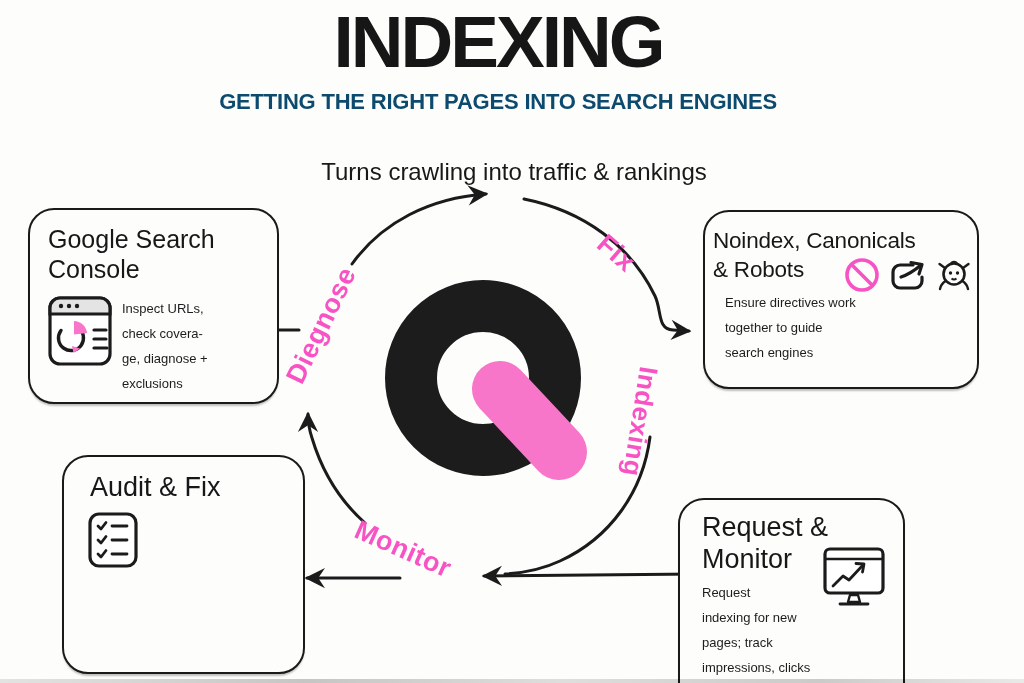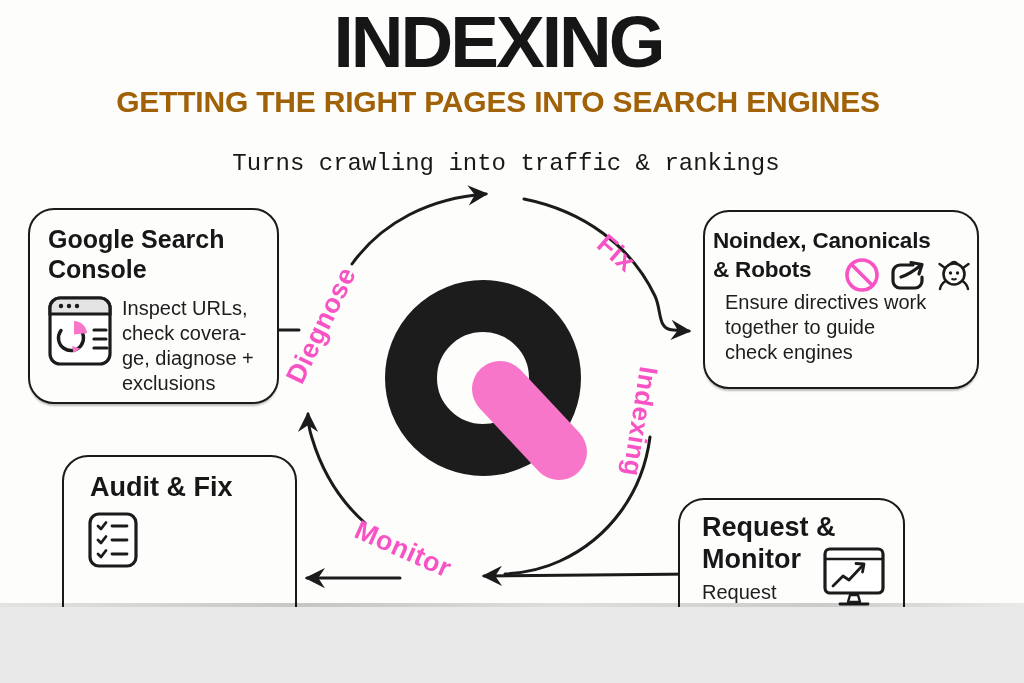--- a/index.html
+++ b/index.html
@@ -1,36 +1,36 @@
 <!DOCTYPE html>
 <html><head>
 <meta charset="utf-8">
 <style>
   html,body{margin:0;padding:0;background:#e9e9e9;}
   .stage{
-    position:relative;width:1024px;height:607px;margin:0 auto;
+    position:relative;width:1024px;height:683px;margin:0 auto;
     background:#fdfdfc;overflow:hidden;
     font-family:"Liberation Sans","DejaVu Sans",sans-serif;
     color:#1b1b1b;
   }
   .prelines{white-space:pre-line;}
 
   
   .header{position:absolute;left:0;top:0;width:996px;text-align:center;}
   .main-title{
     position:absolute;left:0;top:4px;width:100%;margin:0;
     font-size:73px;line-height:76px;font-weight:bold;letter-spacing:-3px;color:#161616;
   }
   .subtitle{
     position:absolute;left:0;top:86px;width:100%;margin:0;
-    font-size:30px;line-height:32px;font-weight:bold;letter-spacing:-0.2px;color:#a16207;
+    font-size:22px;line-height:32px;font-weight:bold;letter-spacing:-0.2px;color:#0c4a6e;
   }
   .tagline{
-    position:absolute;left:0;top:141px;width:100%;margin:8px;
-    font-size:24px;line-height:30px;font-weight:normal;color:#181818;font-family:Liberation Mono, monospace;
+    position:absolute;left:0;top:141px;width:100%;margin:16px;
+    font-size:24px;line-height:30px;font-weight:normal;color:#181818;
   }
 
   
   .cycle-svg{position:absolute;left:0;top:0;width:1024px;height:683px;}
 
   
   .stage-label{
     position:absolute;color:#f853c4;font-weight:bold;text-align:center;
     letter-spacing:0.5px;transform-origin:50% 50%;
   }
@@ -39,30 +39,30 @@
   .label-indexing{left:575px;top:406px;width:130px;font-size:26px;transform:rotate(99deg);}
   .label-monitor{left:338px;top:534px;width:130px;font-size:27px;transform:rotate(24deg);}
 
   
   .card{
     position:absolute;border:2.5px solid #1a1a1a;border-radius:26px;background:#fdfdfc;
     box-shadow:0 3px 2px -1px rgba(0,0,0,0.25);
   }
   .card-gsc{left:28px;top:208px;width:247px;height:192px;}
   .card-noindex{left:703px;top:210px;width:272px;height:175px;}
-  .card-audit{left:62px;top:455px;width:231px;height:215px;}
+  .card-audit{left:62px;top:455px;width:231px;height:215px;padding-left:8px;}
   .card-request{left:678px;top:458px;width:223px;height:212px;margin-top:40px;}
 
-  .card-title{position:absolute;font-weight:bold;color:#171717;}
+  .card-title{position:absolute;font-weight:normal;color:#171717;}
   .gsc-title{left:18px;top:14px;font-size:25px;line-height:30px;}
   .noindex-title{left:8px;top:14px;font-size:22.5px;line-height:29px;letter-spacing:-0.2px;}
   .audit-title{left:26px;top:14px;font-size:27px;line-height:32px;}
   .request-title{left:22px;top:11px;font-size:27px;line-height:32px;}
 
-  .card-body{position:absolute;font-size:20px;line-height:25px;color:#1d1d1d;}
+  .card-body{position:absolute;font-size:13px;line-height:25px;color:#1d1d1d;}
   .gsc-body{left:92px;top:86px;}
   .noindex-body{left:20px;top:78px;}
   .audit-body{left:81px;top:53px;}
   .request-body{left:22px;top:80px;}
 
   .card-icon{position:absolute;}
   .gsc-icon{left:18px;top:86px;}
   .audit-icon{left:24px;top:55px;}
   .request-icon{left:143px;top:47px;}
   .noindex-icons{position:absolute;left:139px;top:45px;display:flex;gap:9px;align-items:center;}
@@ -163,21 +163,21 @@
         <line x1="27" y1="10" x2="32.5" y2="6" stroke="#1b1b1b" stroke-width="2.4" stroke-linecap="round"></line>
         <circle cx="14.5" cy="15" r="1.7" fill="#1b1b1b"></circle>
         <circle cx="21.5" cy="15" r="1.7" fill="#1b1b1b"></circle>
         <path d="M15.5 20.5 Q18 22.5 20.5 20.5" fill="none" stroke="#1b1b1b" stroke-width="2"></path>
         <path d="M9.5 23 Q5 26 4 31" fill="none" stroke="#1b1b1b" stroke-width="2.4" stroke-linecap="round"></path>
         <path d="M26.5 23 Q31 26 32 31" fill="none" stroke="#1b1b1b" stroke-width="2.4" stroke-linecap="round"></path>
       </svg>
     </div>
     <div class="card-body noindex-body prelines">Ensure directives work
 together to guide
-check engines</div>
+search engines</div>
   </div>
 
   <div class="card card-audit">
     <div class="card-title audit-title">Audit &amp; Fix</div>
     <svg class="card-icon audit-icon" width="50" height="56" viewBox="0 0 50 56">
       <rect x="2" y="2" width="46" height="52" rx="9" fill="#ffffff" stroke="#1b1b1b" stroke-width="3.2"></rect>
       <g stroke="#1b1b1b" stroke-width="2.8" fill="none" stroke-linecap="round" stroke-linejoin="round">
         <path d="M10 14 L13 17 L18 10.5"></path>
         <line x1="24" y1="14" x2="39" y2="14"></line>
         <path d="M10 28 L13 31 L18 24.5"></path>

